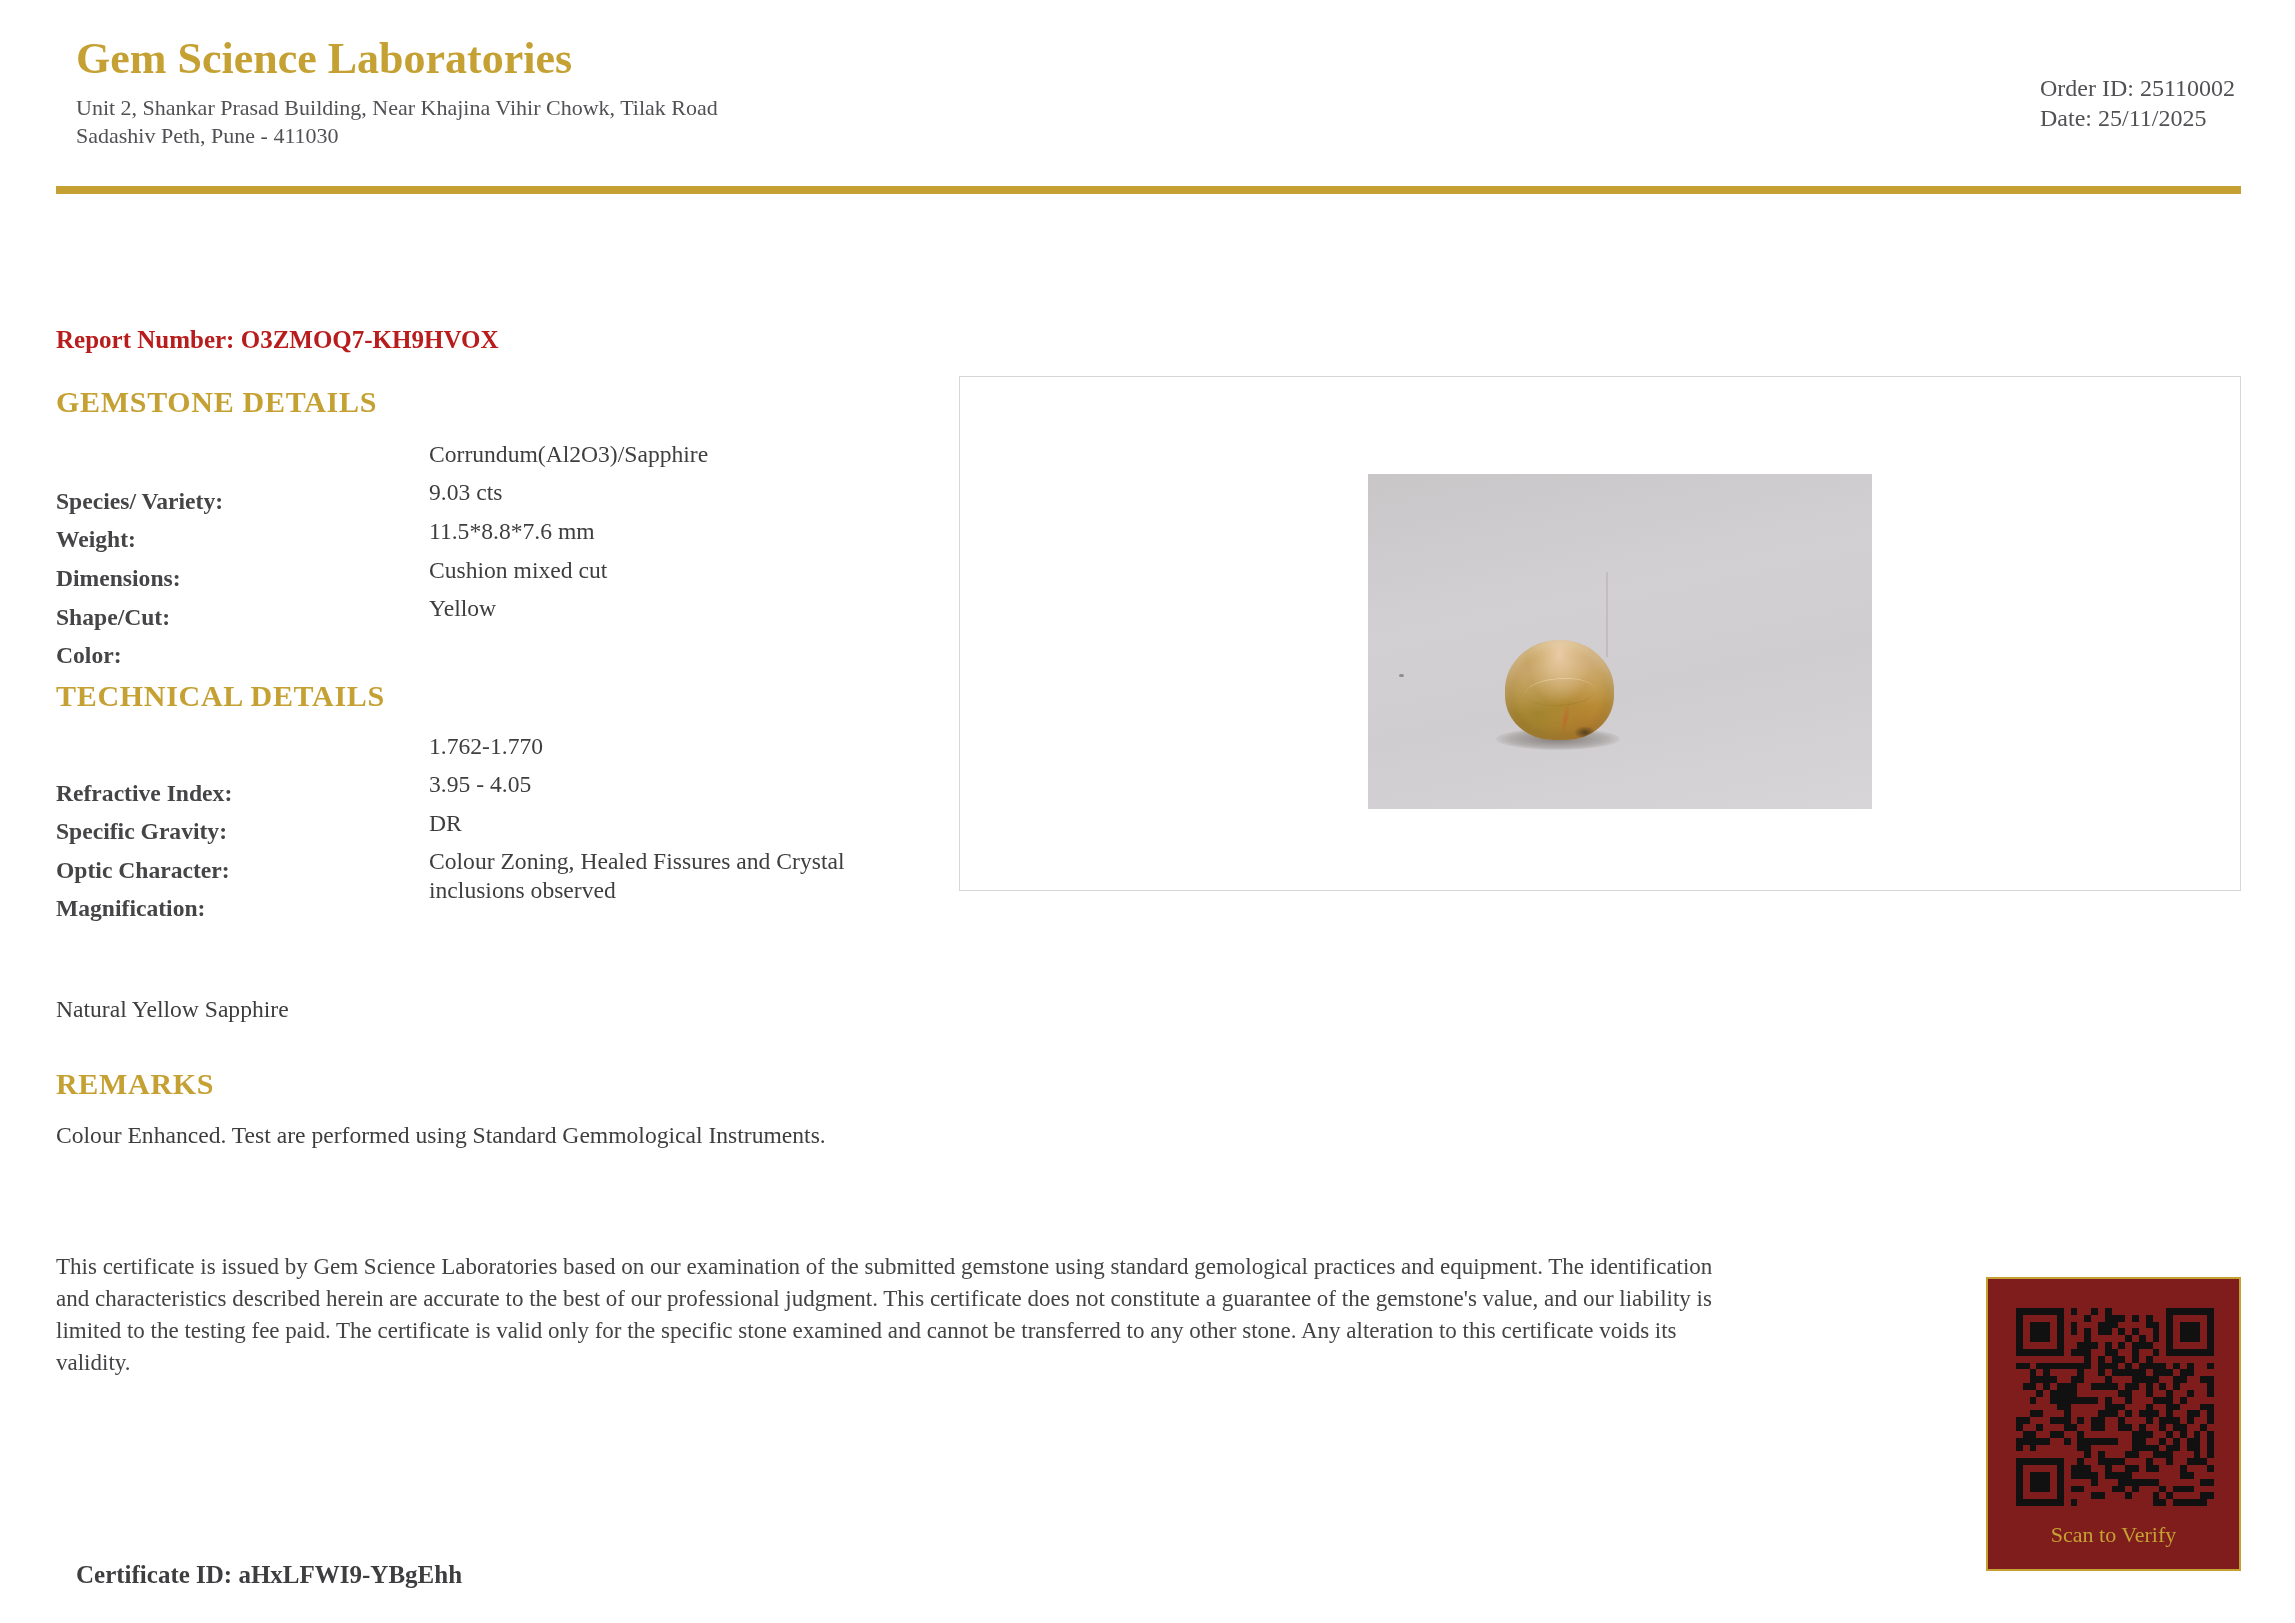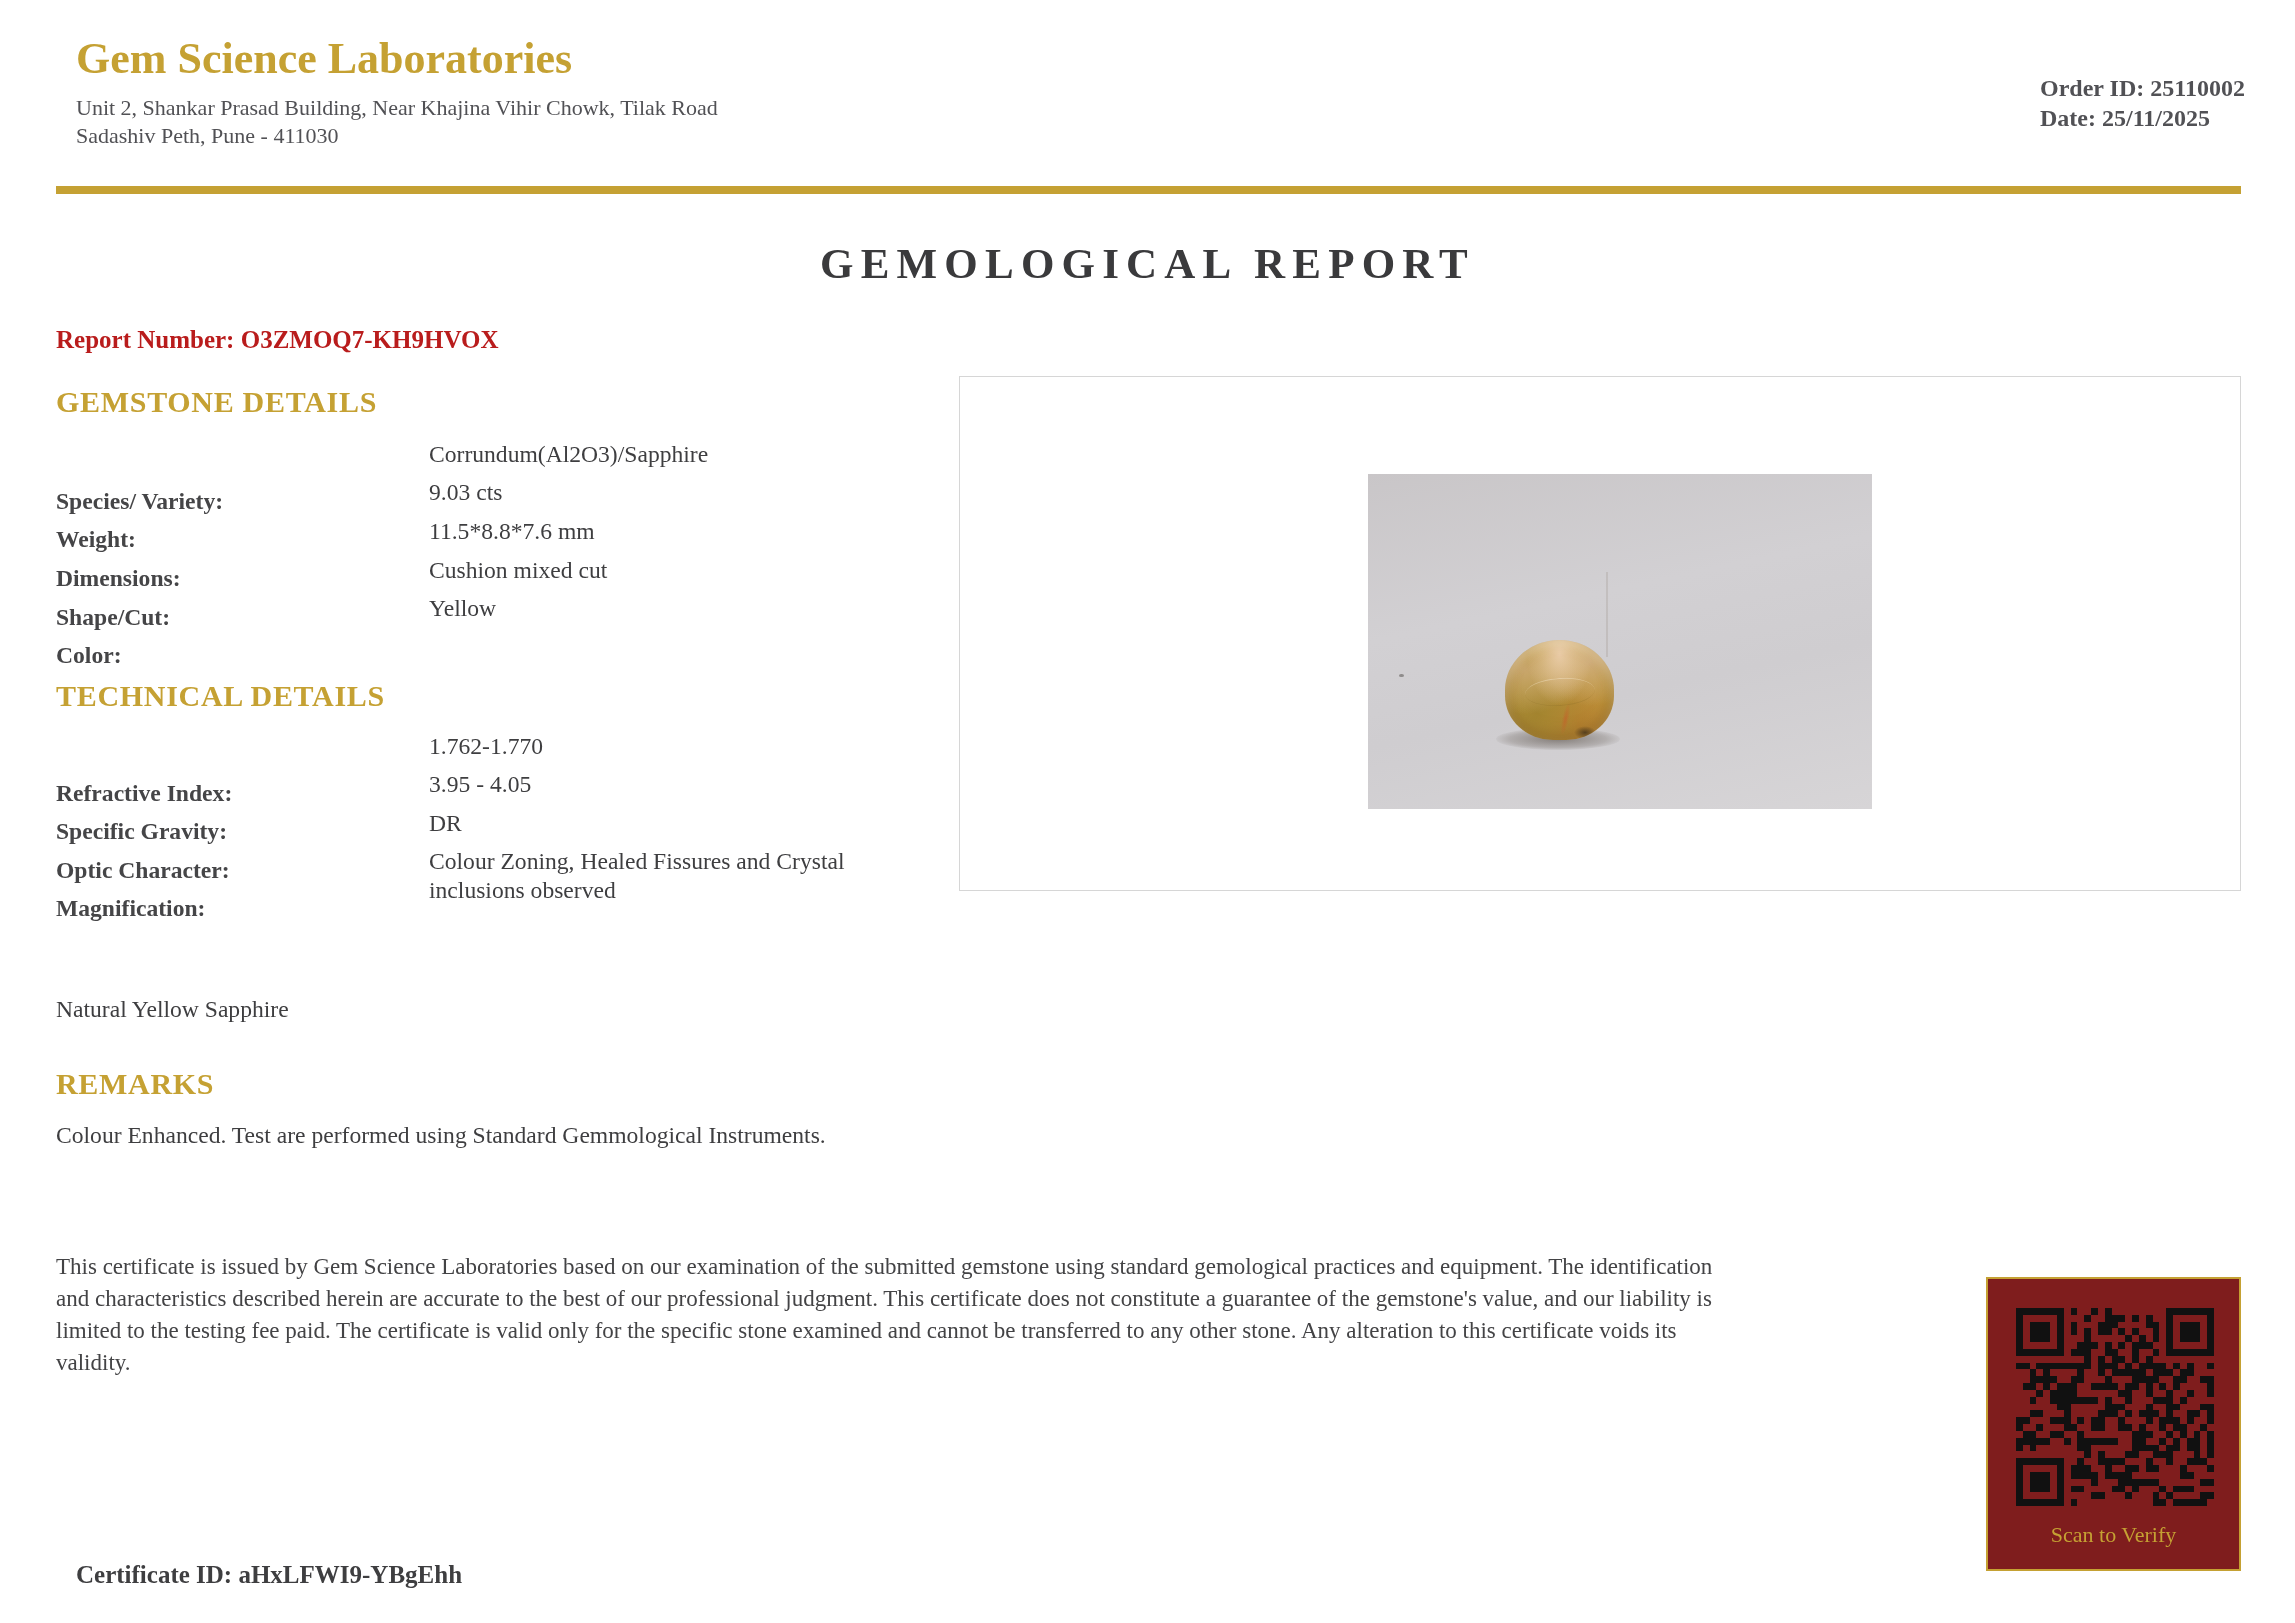--- a/index.html
+++ b/index.html
@@ -10,21 +10,21 @@
     font-family:"Liberation Serif", serif;
     color:#48484a;
     overflow:hidden;
   }
   
   .header-left{position:absolute;left:56px;top:34px;margin-left:20px;}
   .logo{font-size:44px;font-weight:bold;color:#C5A133;line-height:1.15;}
   .addr{font-size:22px;color:#515155;line-height:28px;margin-top:9.2px;}
   .addr .line{white-space:nowrap;}
   .site-link{color:#C5A133;text-decoration:underline;cursor:pointer;}
-  .header-right{position:absolute;left:2040px;top:73px;font-size:24px;color:#515155;line-height:30px;text-align:left;font-weight:bold;}
+  .header-right{position:absolute;left:2040px;top:73px;font-size:24px;color:#515155;line-height:30px;text-align:left;}
   .gold-bar{position:absolute;left:56px;top:186px;width:2185px;height:7.9px;background:#C5A133;}
   
   .title{position:absolute;left:0;top:239px;width:2295px;text-align:center;
          font-size:43px;font-weight:bold;color:#3a3a3c;letter-spacing:7.2px;}
   .report-number{position:absolute;left:56px;top:326px;font-size:25px;font-weight:bold;color:#b91c1c;}
   
   .section-heading{position:absolute;left:56px;font-size:30px;font-weight:bold;color:#C5A133;letter-spacing:0.7px;}
   .row{position:absolute;left:56px;width:890px;}
   .row .lbl{position:absolute;left:0;top:0;font-size:23.6px;font-weight:bold;color:#454547;white-space:nowrap;margin-top:48px;}
   .row .val{position:absolute;left:373px;top:0;width:468px;font-size:23.6px;color:#3e3e40;line-height:29px;}
@@ -71,21 +71,20 @@
       <div class="line">Unit 2, Shankar Prasad Building, Near Khajina Vihir Chowk, Tilak Road</div>
       <div class="line">Sadashiv Peth, Pune - 411030</div>
     </div>
   </div>
   <div class="header-right">
     <div>Order ID: 25110002</div>
     <div>Date: 25/11/2025</div>
   </div>
   <div class="gold-bar"></div>
 
-  <div class="title">GEMOLOGICAL REPORT</div>
   <div class="report-number">
     <span>Report Number:</span>
     <span>O3ZMOQ7-KH9HVOX</span>
   </div>
 
   <div class="section-heading" style="top:385px;">GEMSTONE DETAILS</div>
   <div class="row" style="top:440px;">
     <span class="lbl">Species/ Variety:</span>
     <span class="val">Corrundum(Al2O3)/Sapphire</span>
   </div>

